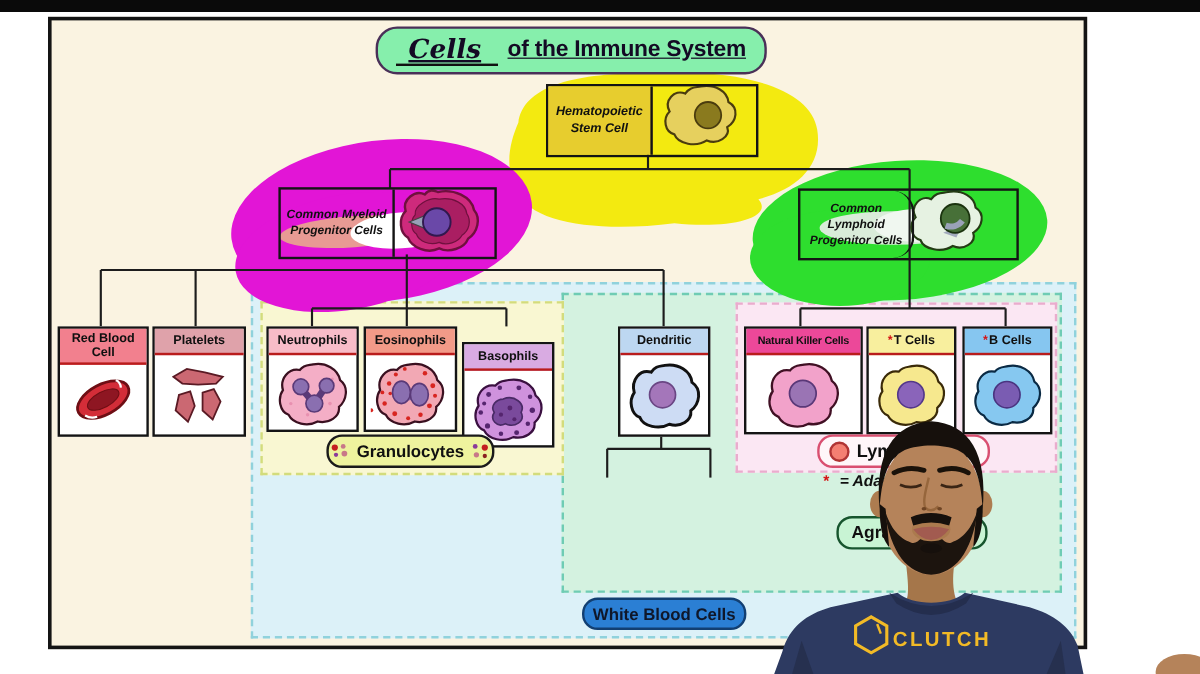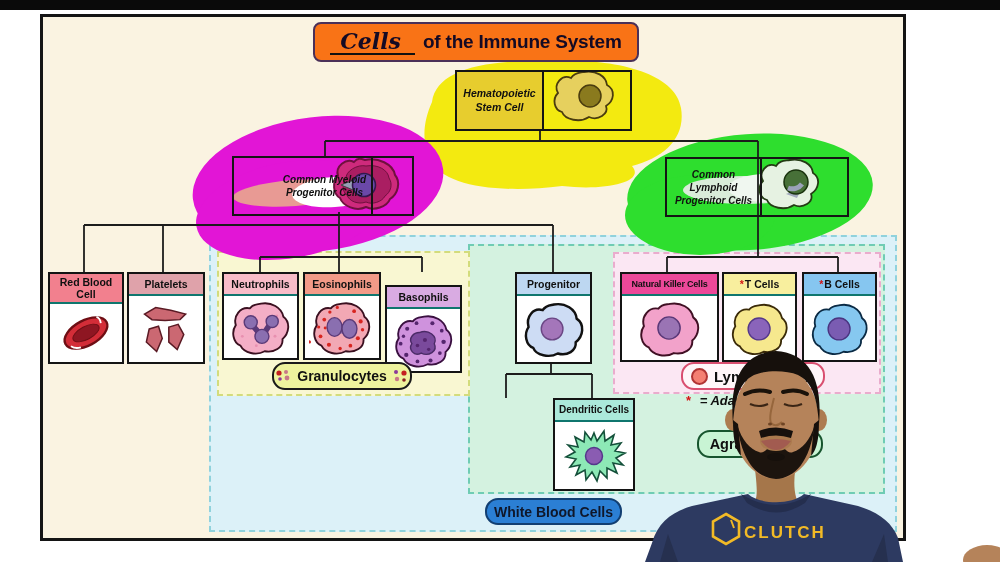--- a/index.html
+++ b/index.html
@@ -7,36 +7,36 @@
          font-family:"Liberation Sans",sans-serif;}
   .abs{position:absolute;}
   .topbar{left:0;top:0;width:1000px;height:10px;background:#0a0a0a;}
   .board{left:40px;top:14px;width:860px;height:521px;background:#faf3e1;border:3px solid #141414;}
   .panel{position:absolute;border:2px dashed;}
   .panel-blue{left:209px;top:235px;width:684px;height:293px;background:#dcf1f8;border-color:#90d2dc;}
   .panel-mint{left:468px;top:244px;width:413px;height:246px;background:#d4f2e0;border-color:#6fccb4;}
   .panel-yellow{left:217px;top:251px;width:249px;height:141px;background:#f9f7d2;border-color:#d3dc7c;}
   .panel-pink{left:613px;top:252px;width:264px;height:138px;background:#fbe7f3;border-color:#eaaccd;}
   .decor{left:0;top:0;pointer-events:none;}
-  .titlebox{left:313px;top:22px;width:322px;height:36px;background:#f97316;border:2px solid #4a3058;
-            border-radius:8px;display:flex;align-items:center;justify-content:center;gap:8px;
-            color:#140a24;}
+  .titlebox{left:313px;top:22px;width:322px;height:36px;background:#86efac;border:2px solid #4a3058;
+            border-radius:18px;display:flex;align-items:center;justify-content:center;gap:8px;
+            color:#140a24;text-decoration:underline;}
   .hand{font-family:"DejaVu Serif",serif;font-style:italic;font-weight:bold;font-size:22px;
         border-bottom:2.5px solid #111;padding:0 14px 1px 10px;line-height:1;}
   .titlerest{font-weight:bold;font-size:19px;letter-spacing:-0.2px;}
   .progbox{border:2.5px solid #141414;display:flex;color:#101010;}
   .progbox .txt{font-weight:bold;text-align:center;display:flex;align-items:center;justify-content:center;line-height:1.3;font-style:italic;}
   .stembox{left:455px;top:70px;width:173px;height:57px;}
   .stembox .txt{width:85px;background:#e7cd2e;border-right:2.5px solid #141414;font-size:10.5px;}
   .myelbox{left:232px;top:156px;width:178px;height:56px;}
-  .myelbox .txt{width:93px;border-right:2.5px solid #141414;font-size:10px;margin-left:44px;}
+  .myelbox .txt{width:93px;border-right:2.5px solid #141414;font-size:10px;}
   .lymbox{left:665px;top:157px;width:180px;height:56px;}
-  .lymbox .txt{width:93px;border-right:2.5px solid #141414;font-size:10px;}
+  .lymbox .txt{width:93px;border-right:2.5px solid #141414;font-size:10px;border-radius:18px;}
   .cellbox{position:absolute;border:2.5px solid #141414;background:#ffffff;display:flex;flex-direction:column;}
-  .cellhead{border-bottom:2px solid #0f766e;font-weight:bold;color:#101010;display:flex;
+  .cellhead{border-bottom:2px solid #b91c1c;font-weight:bold;color:#101010;display:flex;
             align-items:center;justify-content:center;text-align:center;line-height:1.15;flex:0 0 auto;}
   .cellbody{flex:1;display:flex;align-items:center;justify-content:center;overflow:hidden;}
   .ast{color:#d41414;margin-right:1px;}
   .pill{position:absolute;border-radius:13px;font-weight:bold;display:flex;align-items:center;
         justify-content:center;color:#101010;}
   .pill-gran{left:272px;top:362px;width:136px;height:24px;background:#eef39e;border:2px solid #1a1a1a;
              font-size:14px;gap:4px;}
   .pill-lymph{left:681px;top:362px;width:132px;height:24px;background:#fff6f9;border:2px solid #d94f70;
               font-size:15px;gap:6px;justify-content:flex-start;padding-left:8px;}
   .lymph-dot{width:13px;height:13px;border-radius:50%;background:#f47f72;border:2px solid #b03434;flex:0 0 auto;}
@@ -245,21 +245,21 @@
             <circle cx="13" cy="26" r="1.8"></circle>
             <circle cx="36" cy="30" r="2.2"></circle>
           <circle cx="28" cy="36" r="1.9"></circle>
             <circle cx="40" cy="40" r="1.8"></circle>
         </g>
       </svg>
     </div>
   </div>
 
   <div class="cellbox" style="left:515px;top:272px;width:73px;height:88px">
-    <div class="cellhead" style="height:20px;background:#bdd7f1;font-size:10.5px">Progenitor</div>
+    <div class="cellhead" style="height:20px;background:#bdd7f1;font-size:10.5px">Dendritic</div>
     <div class="cellbody">
       <svg width="66" height="60" viewBox="0 0 70 62">
         <path d="M35,5 C47,3 58,10 59,20 C68,26 66,39 58,45 C59,54 49,60 39,57 C30,62 16,59 13,51
           C5,48 3,36 8,29 C5,18 13,8 23,11 C27,5 31,6 35,5 Z" fill="#cddcf4" stroke="#111111" stroke-width="2.6"></path>
         <circle cx="33" cy="31" r="11.5" fill="#a476ba" stroke="#6a4684" stroke-width="1.5"></circle>
       </svg>
     </div>
   </div>
 
   <div class="cellbox" style="left:620px;top:272px;width:95px;height:86px">
@@ -295,31 +295,20 @@
     <div class="cellbody">
       <svg width="64" height="58" viewBox="0 0 70 60">
         <path d="M35,5 C46,3 57,9 59,19 C67,25 65,37 58,43 C59,52 49,58 39,56 C30,61 17,58 13,50
           C5,47 3,35 8,28 C5,18 13,8 23,10 C27,5 31,6 35,5 Z" fill="#86c8f0" stroke="#0a2a44 " stroke-width="2"></path>
         <circle cx="34" cy="31" r="12" fill="#7a5cb2" stroke="#4a3480" stroke-width="1.5"></circle>
       </svg>
     </div>
   </div>
 
 
-  <div class="cellbox" style="left:553px;top:398px;width:78px;height:89px">
-    <div class="cellhead" style="height:20px;background:#abe9da;font-size:10px">Dendritic Cells</div>
-    <div class="cellbody">
-      <svg width="70" height="62" viewBox="0 0 70 62">
-        <path d="M35,8 L38,16 L45,6 L46,16 L55,10 L52,20 L62,18 L56,26 L66,28 L57,33 L64,40 L54,38
-          L58,48 L48,43 L48,53 L41,46 L38,56 L33,47 L27,55 L26,45 L17,50 L21,40 L11,42 L17,34 L7,32
-          L16,27 L9,20 L19,22 L16,12 L25,17 L26,7 L32,15 Z" fill="#8de9b6" stroke="#14503a" stroke-width="1.6"></path>
-        <circle cx="35" cy="31" r="8.5" fill="#8a5cb2" stroke="#54388a" stroke-width="1.5"></circle>
-      </svg>
-    </div>
-  </div>
 
   <div class="pill pill-gran">
     <svg width="18" height="16" viewBox="0 0 18 16">
       <circle cx="4" cy="5" r="2.6" fill="#c42020"></circle>
         <circle cx="11" cy="4" r="2" fill="#c87888"></circle>
       <circle cx="5" cy="11" r="1.8" fill="#8a3a9a"></circle>
         <circle cx="12" cy="10" r="2.4" fill="#c87888"></circle>
     </svg>
     <span>Granulocytes</span>
     <svg width="18" height="16" viewBox="0 0 18 16">

